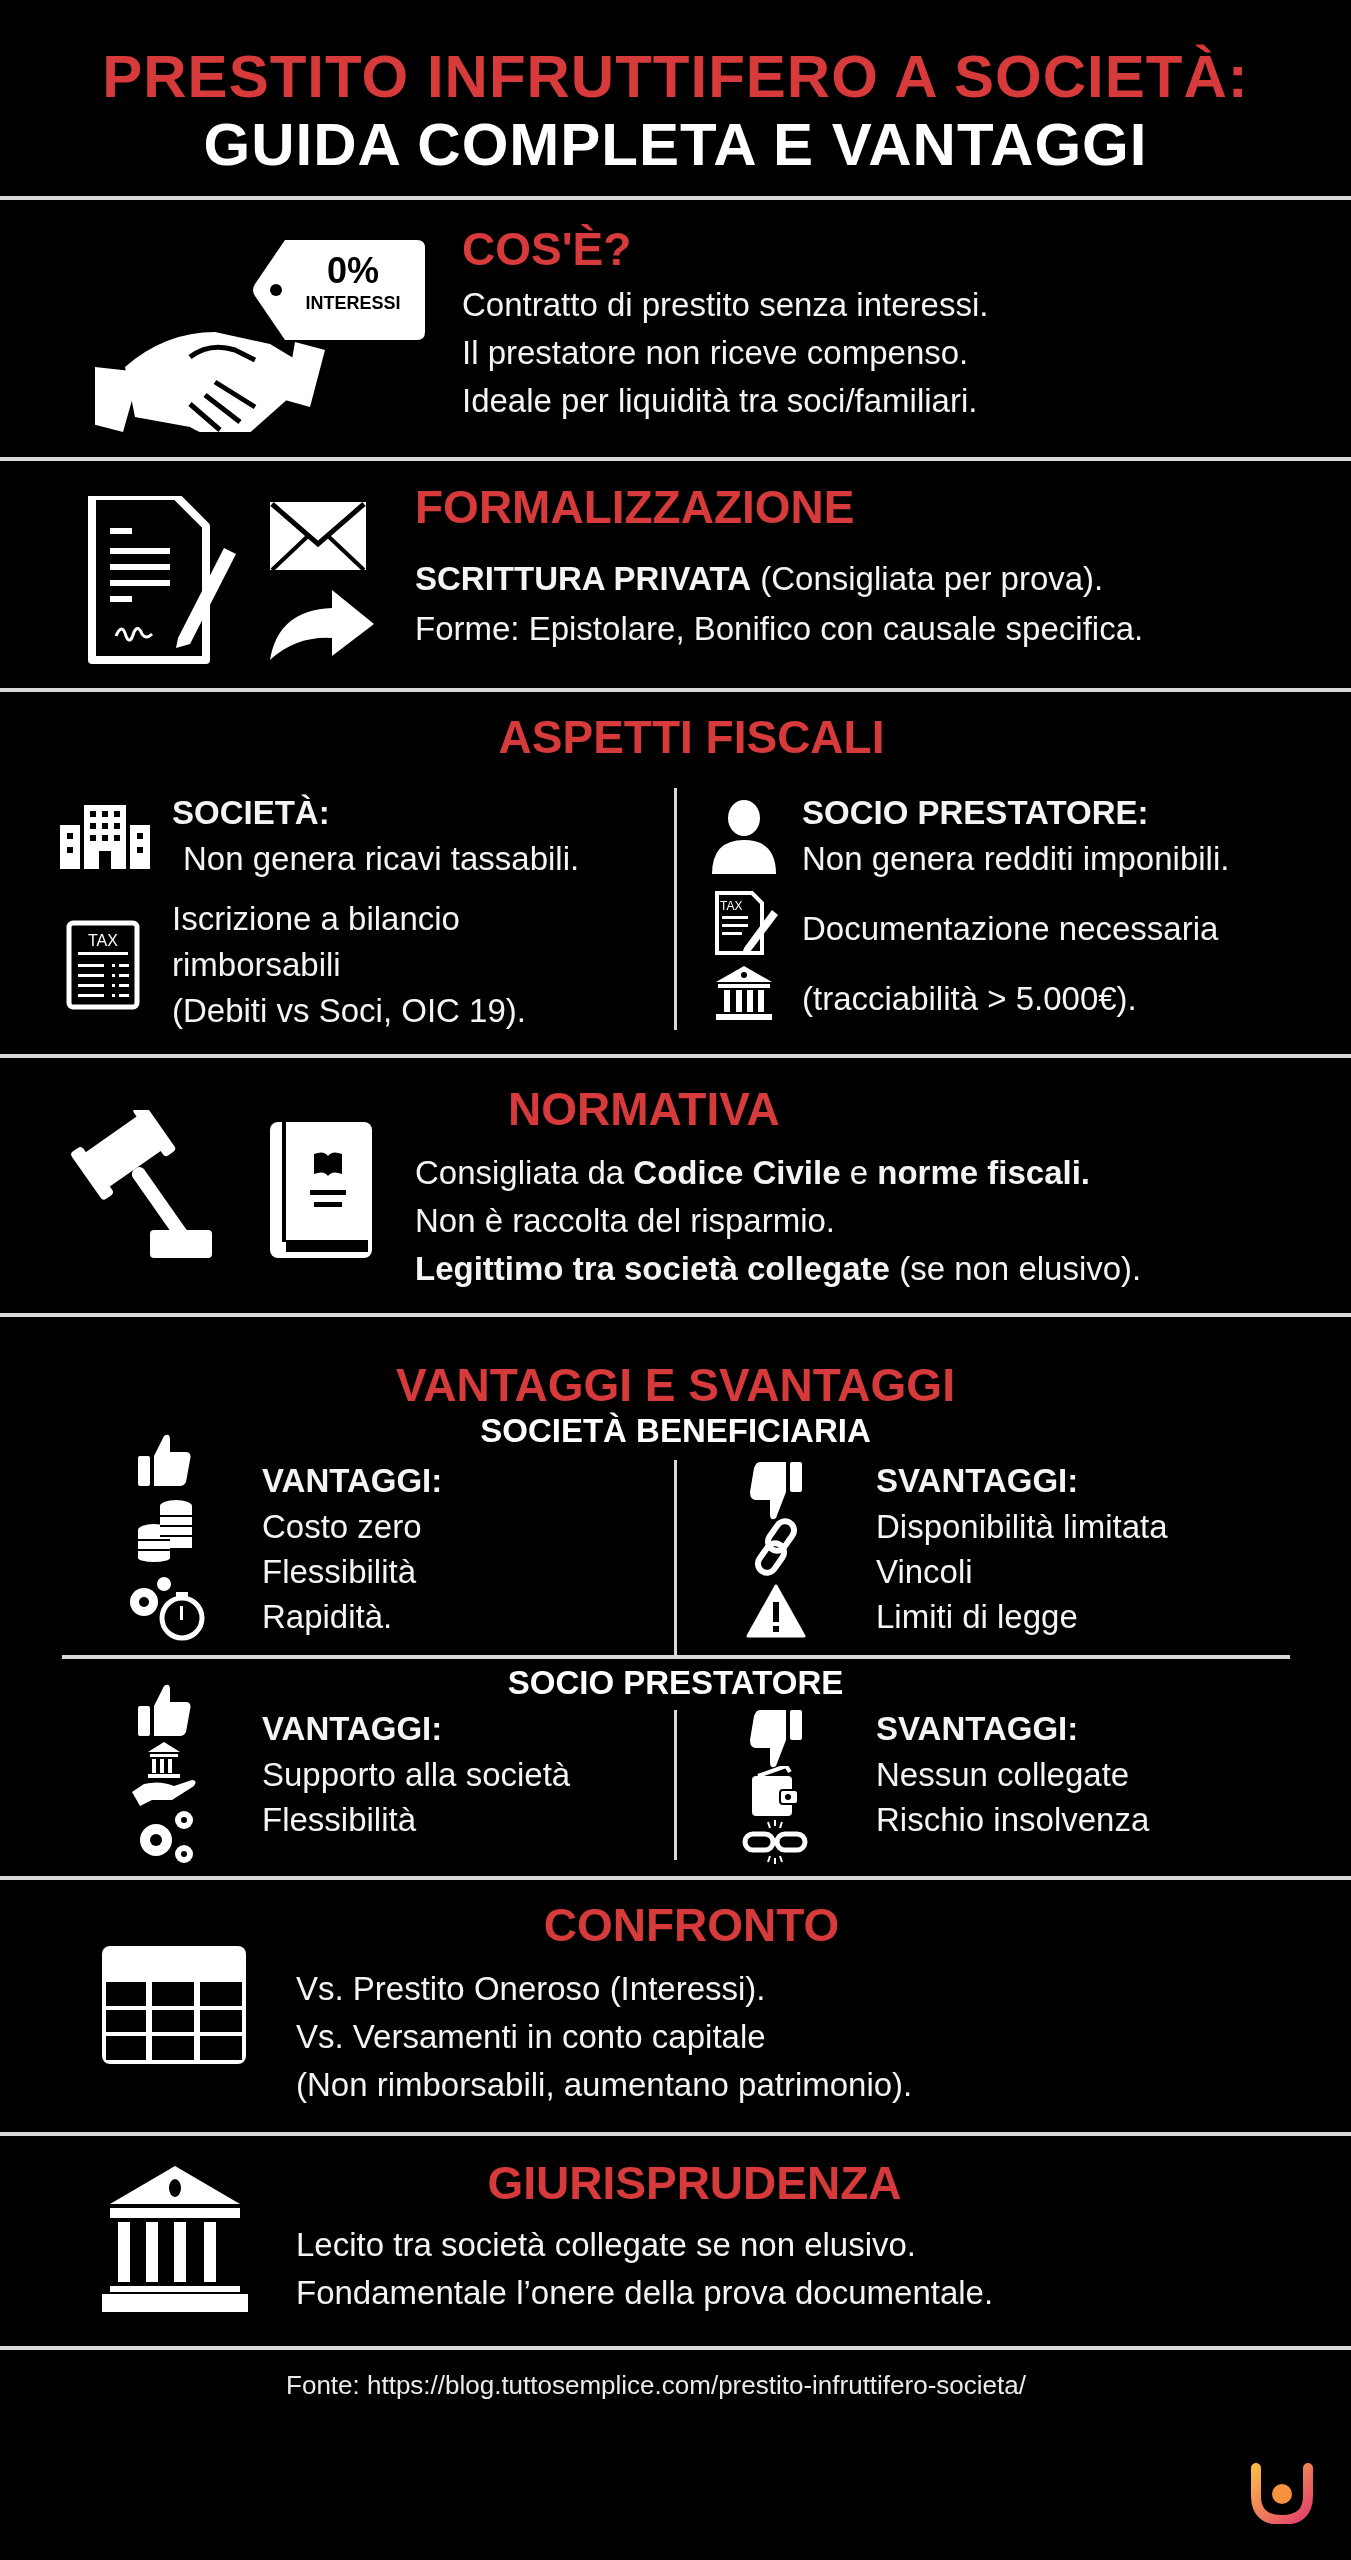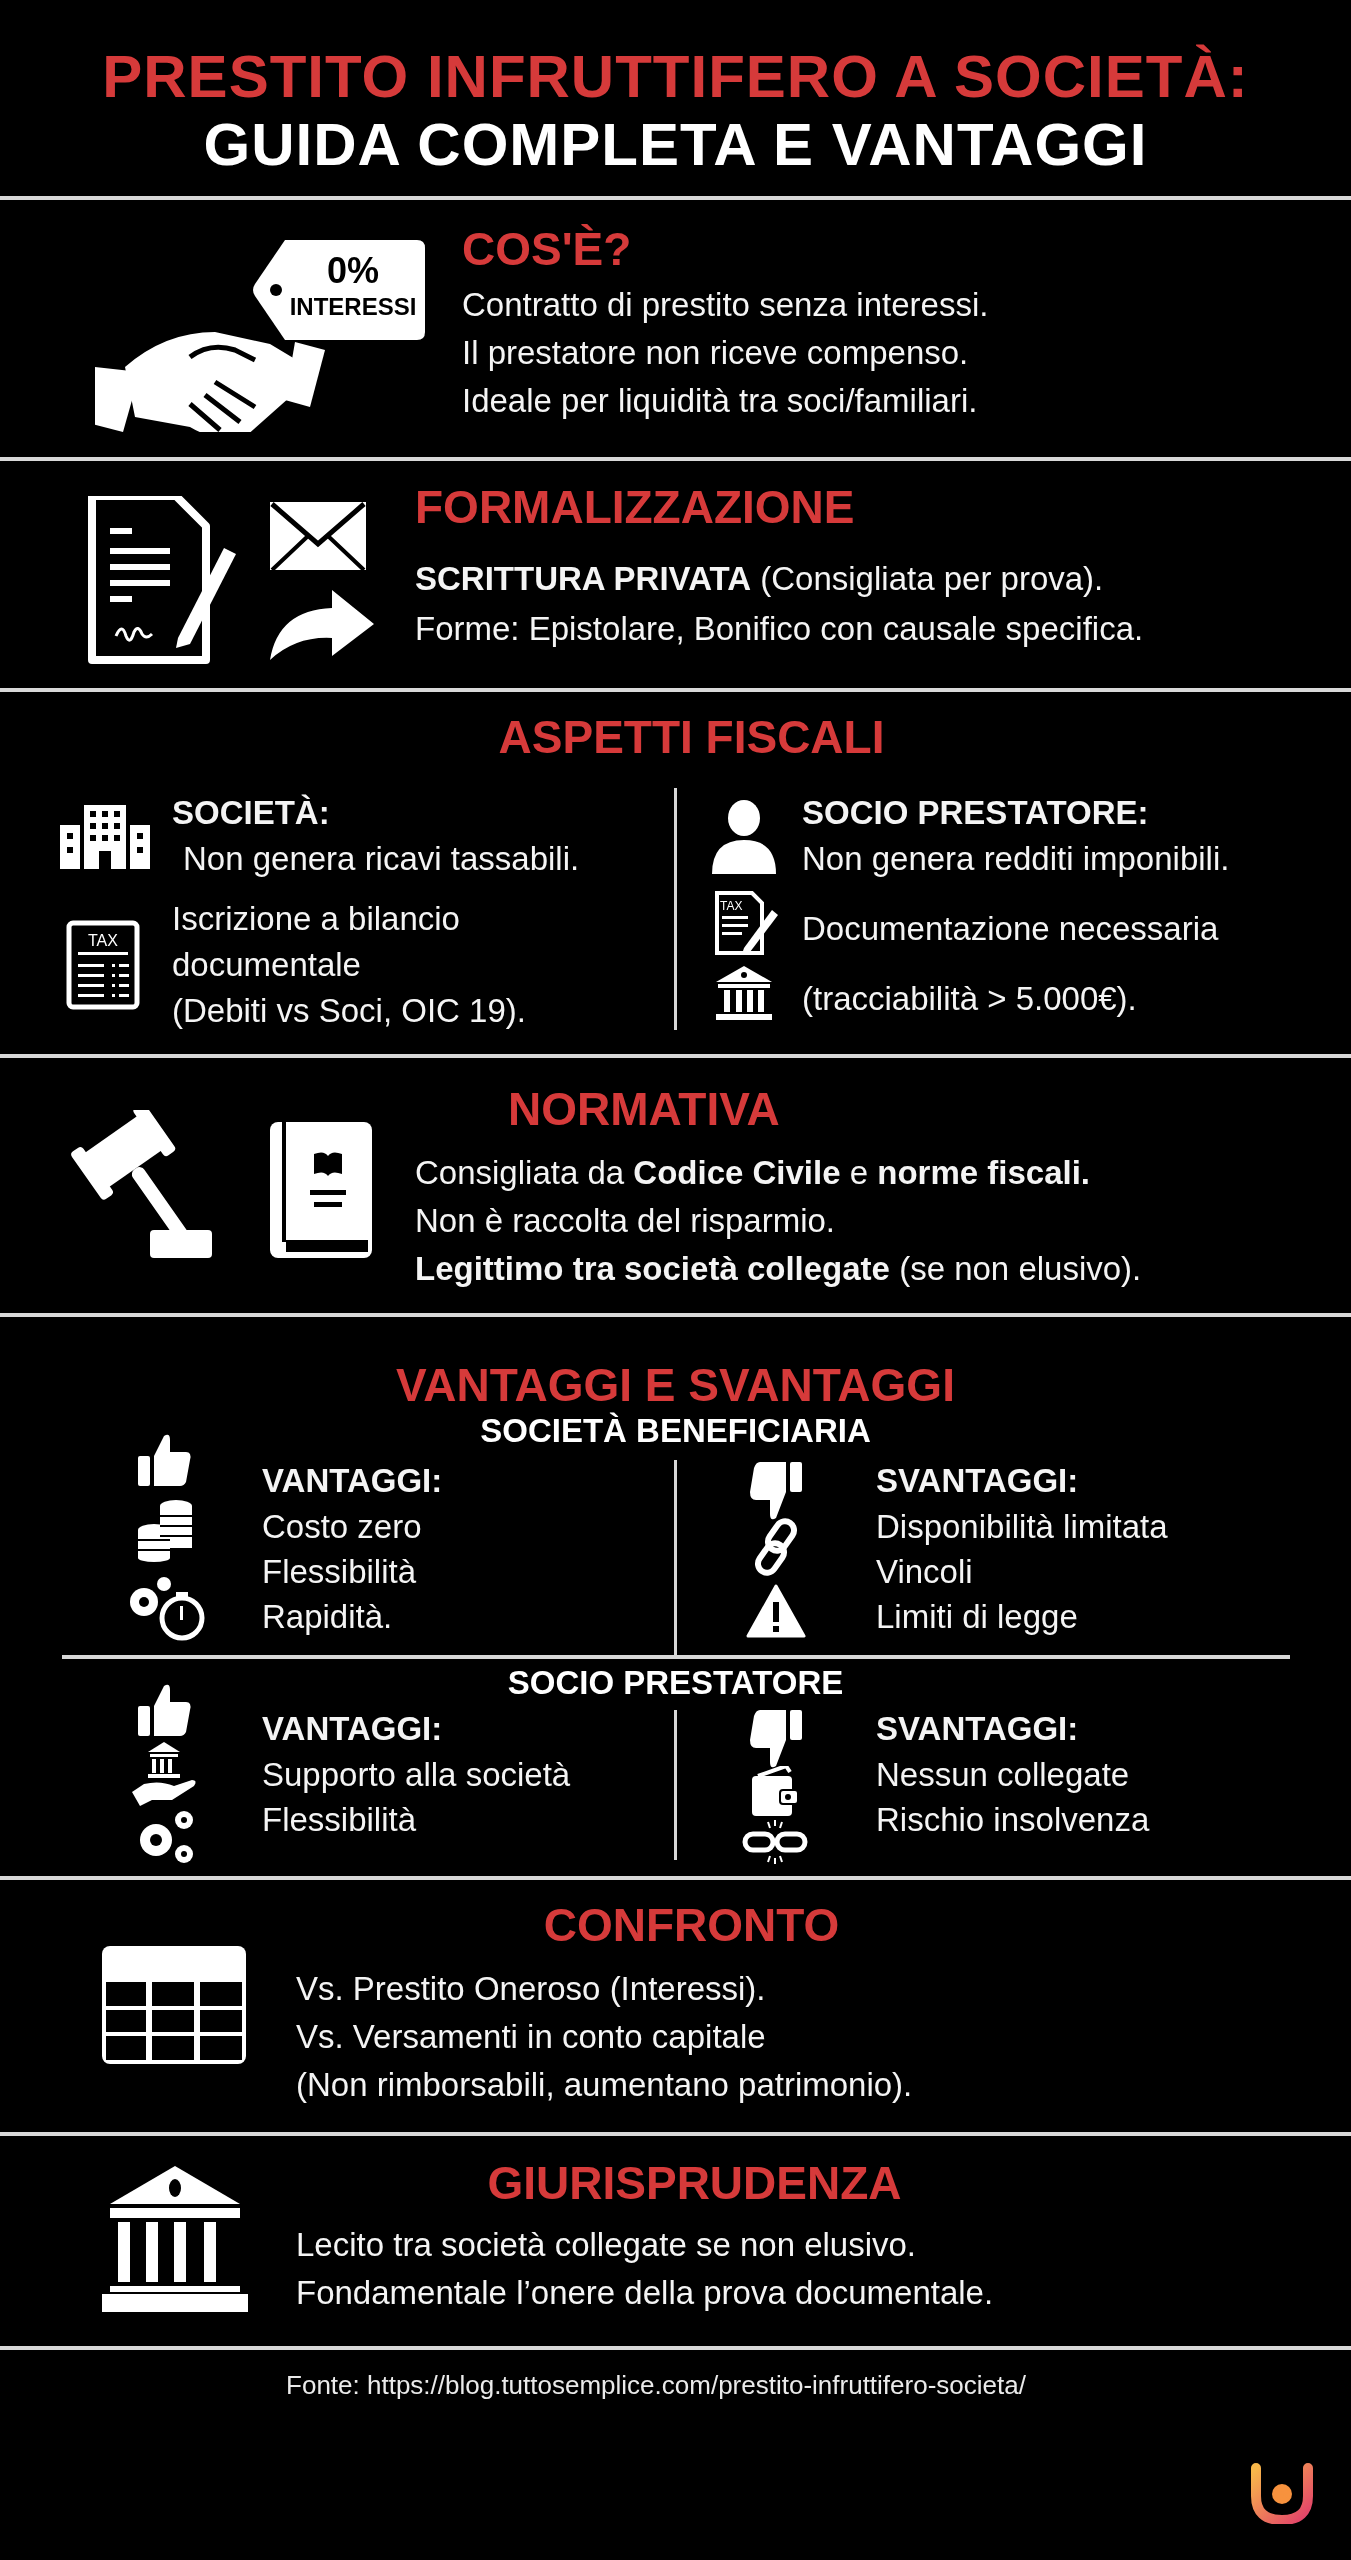--- a/index.html
+++ b/index.html
@@ -37,21 +37,21 @@
 
       <polygon points="0,135 45,140 28,200 -10,190" fill="#fff"></polygon>
       <polygon points="200,110 230,118 215,175 190,168" fill="#fff"></polygon>
 
       <path d="M30 135 Q70 100 120 100 L175 112 L205 130 L195 165 L150 205 Q120 210 95 195 L40 185 Z" fill="#fff"></path>
       <path d="M95 125 Q115 110 140 118 L160 128" stroke="#000" stroke-width="5" fill="none"></path>
       <path d="M120 150 L160 175 M110 163 L145 190 M95 172 L125 198" stroke="#000" stroke-width="5" fill="none"></path>
     </svg>
   </div>
   <div class="abs" style="left:292px;top:250px;width:122px;text-align:center;font-size:36px;font-weight:bold;color:#000;">0%</div>
-  <div class="abs" style="left:285px;top:293px;width:136px;text-align:center;font-size:24px;font-weight:bold;color:#000;">INTERESSI</div>
+  <div class="abs" style="left:285px;top:293px;width:136px;text-align:center;font-size:18px;font-weight:bold;color:#000;">INTERESSI</div>
 
   <div class="abs h2" style="left:462px;top:222px;">COS'È?</div>
   <div class="abs txt" style="left:462px;top:282px;">Contratto di prestito senza interessi.</div>
   <div class="abs txt" style="left:462px;top:330px;">Il prestatore non riceve compenso.</div>
   <div class="abs txt" style="left:462px;top:378px;">Ideale per liquidità tra soci/familiari.</div>
 </section>
 <div class="hr" style="top:457px"></div>
 
 <section>
   <div class="abs" style="left:86px;top:496px;">
@@ -131,21 +131,21 @@
         <rect x="12" y="64" width="26" height="3"></rect>
           <rect x="46" y="64" width="3" height="3"></rect>
           <rect x="53" y="64" width="10" height="3"></rect>
         <rect x="12" y="74" width="26" height="3"></rect>
           <rect x="46" y="74" width="3" height="3"></rect>
           <rect x="53" y="74" width="10" height="3"></rect>
       </g>
     </svg>
   </div>
   <div class="abs txt" style="left:172px;top:896px;">Iscrizione a bilancio</div>
-  <div class="abs txt" style="left:172px;top:942px;">documentale</div>
+  <div class="abs txt" style="left:172px;top:942px;">rimborsabili</div>
   <div class="abs txt" style="left:172px;top:988px;">(Debiti vs Soci, OIC 19).</div>
 
   <div class="abs" style="left:712px;top:800px;">
     <svg width="64" height="74" viewBox="0 0 64 74">
       <ellipse cx="32" cy="18" rx="16" ry="18" fill="#fff"></ellipse>
       <path d="M0 74 Q0 40 32 40 Q64 40 64 74 Z" fill="#fff"></path>
     </svg>
   </div>
   <div class="abs txt b" style="left:802px;top:790px;">SOCIO PRESTATORE:</div>
   <div class="abs txt" style="left:802px;top:836px;">Non genera redditi imponibili.</div>

